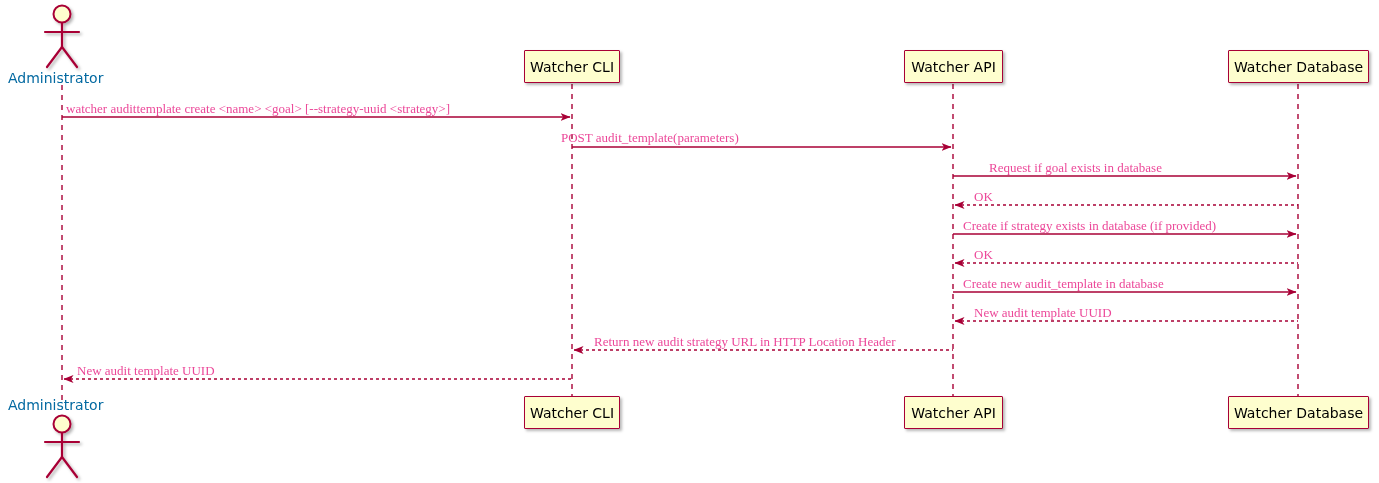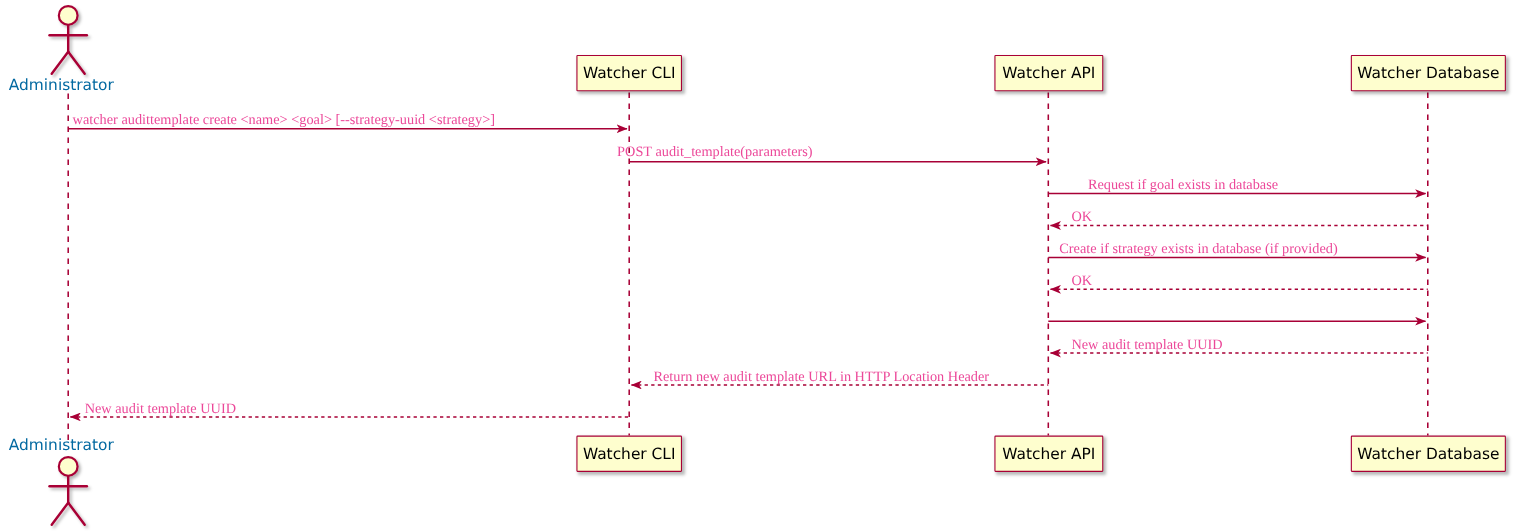--- a/index.html
+++ b/index.html
@@ -139,17 +139,18 @@
 
   <div class="actor-label" style="left:8px; top:70px;">Administrator</div>
   <div class="actor-label" style="left:8px; top:397px;">Administrator</div>
 
   <div class="msg-label" style="left:66px; top:101px;">watcher audittemplate create &lt;name&gt; &lt;goal&gt; [--strategy-uuid &lt;strategy&gt;]</div>
   <div class="msg-label" style="left:561px; top:130px;">POST audit_template(parameters)</div>
   <div class="msg-label" style="left:989px; top:160px;">Request if goal exists in database</div>
   <div class="msg-label" style="left:974px; top:189px;">OK</div>
   <div class="msg-label" style="left:963px; top:218px;">Create if strategy exists in database (if provided)</div>
   <div class="msg-label" style="left:974px; top:247px;">OK</div>
+  <div class="msg-label" style="left:963px; top:276px;">Create new audit_template in database</div>
   <div class="msg-label" style="left:974px; top:305px;">New audit template UUID</div>
-  <div class="msg-label" style="left:594px; top:334px;">Return new audit template URL in HTTP Location Header</div>
+  <div class="msg-label" style="left:594px; top:334px;">Return new audit strategy URL in HTTP Location Header</div>
   <div class="msg-label" style="left:77px; top:363px;">New audit template UUID</div>
 
 </div>
 
 </body></html>

